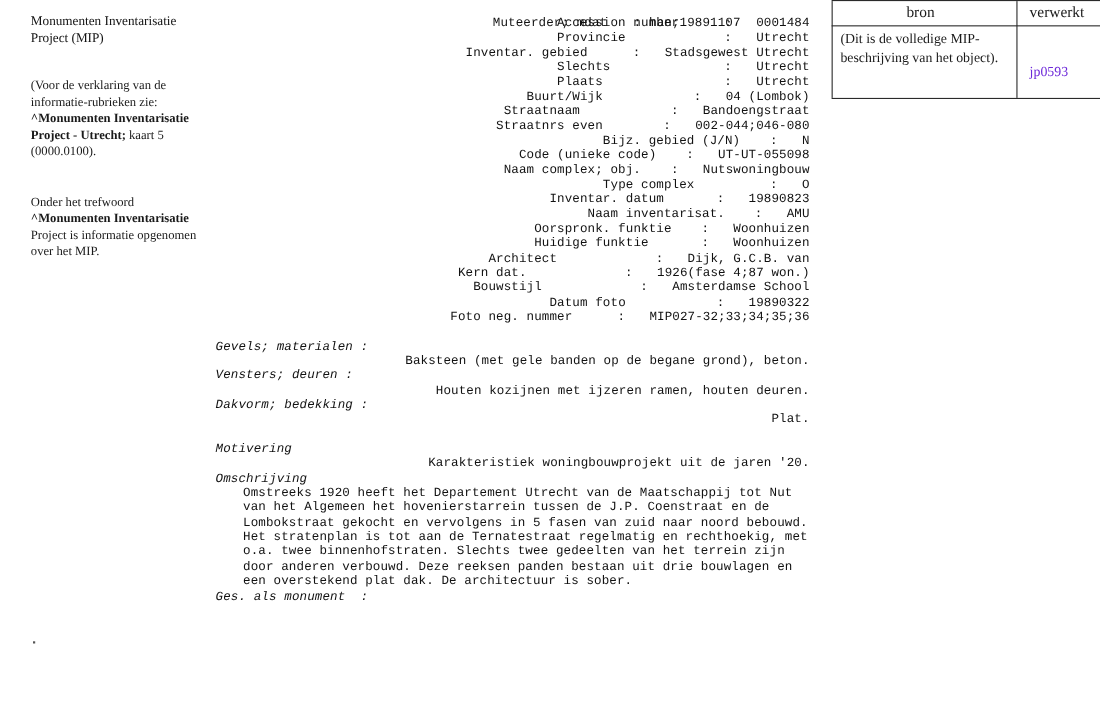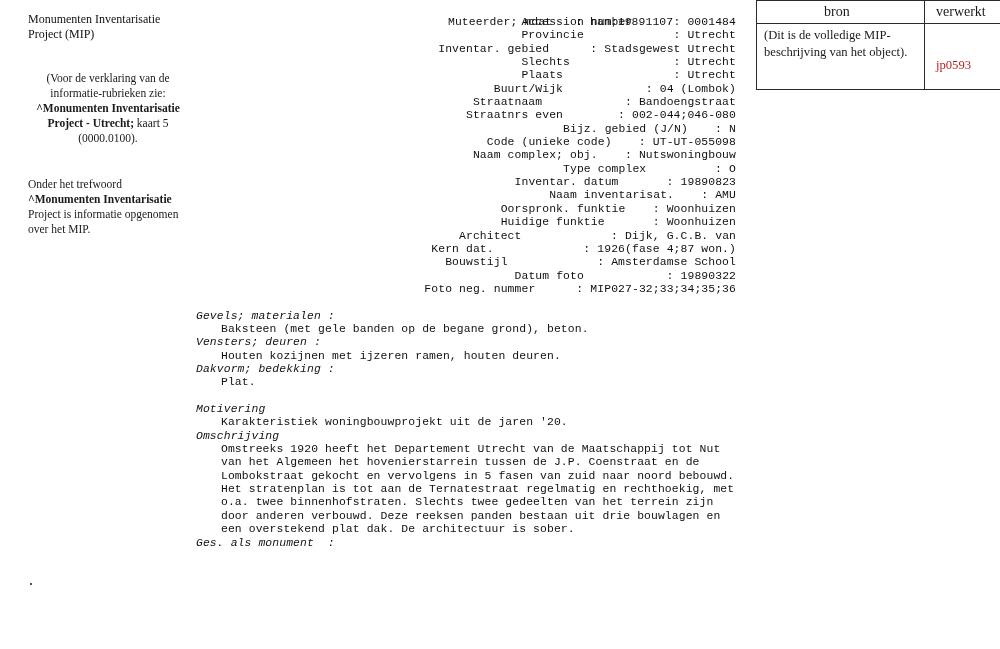--- a/index.html
+++ b/index.html
@@ -28,21 +28,21 @@
     font-size: 12px;
     line-height: 1.28;
     color: #111;
   }
   .left-note {
     font-family: "Liberation Serif", serif;
     font-size: 11.5px;
     line-height: 1.32;
     color: #1a1a1a;
   }
-  #note-explanation { margin-top: 28px; text-align: center; }
+  #note-explanation { margin-top: 28px; }
   #note-description { margin-top: 22px; }
   #note-keyword { margin-top: 30px; }
   .bold-ser { font-weight: bold; }
 
   
   #main-body {
     position: absolute;
     left: 196px;
     top: 16px;
     width: 540px;
@@ -58,21 +58,21 @@
     justify-content: flex-end;
   }
   .field-label {
     width: 152px;
     flex: 0 0 152px;
   }
   .field-colon {
     width: 14px;
     flex: 0 0 14px;
   }
-  .field-value { flex: 0 1 auto; }
+  .field-value { flex: 0 1 auto; margin-left: 15px; }
 
   
   #row-accession { position: relative; }
   #accession-extra-label {
     position: absolute;
     left: 252px;
     top: 0;
     white-space: pre;
   }
   #accession-extra-colon {
@@ -85,20 +85,21 @@
     left: 394px;
     top: 0;
     white-space: pre;
   }
 
   .section-gap { height: 13.4px; }
   .sub-head { white-space: pre; font-style: italic; }
   .sub-text {
     white-space: pre;
     padding-left: 25px;
+    text-align: right;
   }
   .para {
     white-space: pre;
     padding-left: 25px;
   }
 
   
   #right-table {
     position: absolute;
     left: 756px;
@@ -146,21 +147,21 @@
     font-size: 12.6px;
     line-height: 1.32;
     color: #1a1a1a;
   }
   #rt-code {
     position: absolute;
     left: 180px;
     top: 57px;
     font-family: "Liberation Serif", serif;
     font-size: 12.6px;
-    color: #b91c1c;
+    color: #6d28d9;
     text-align: right;
   }
 
   
   #page-speck {
     position: absolute;
     left: 30px;
     top: 583px;
     width: 2px;
     height: 2px;

